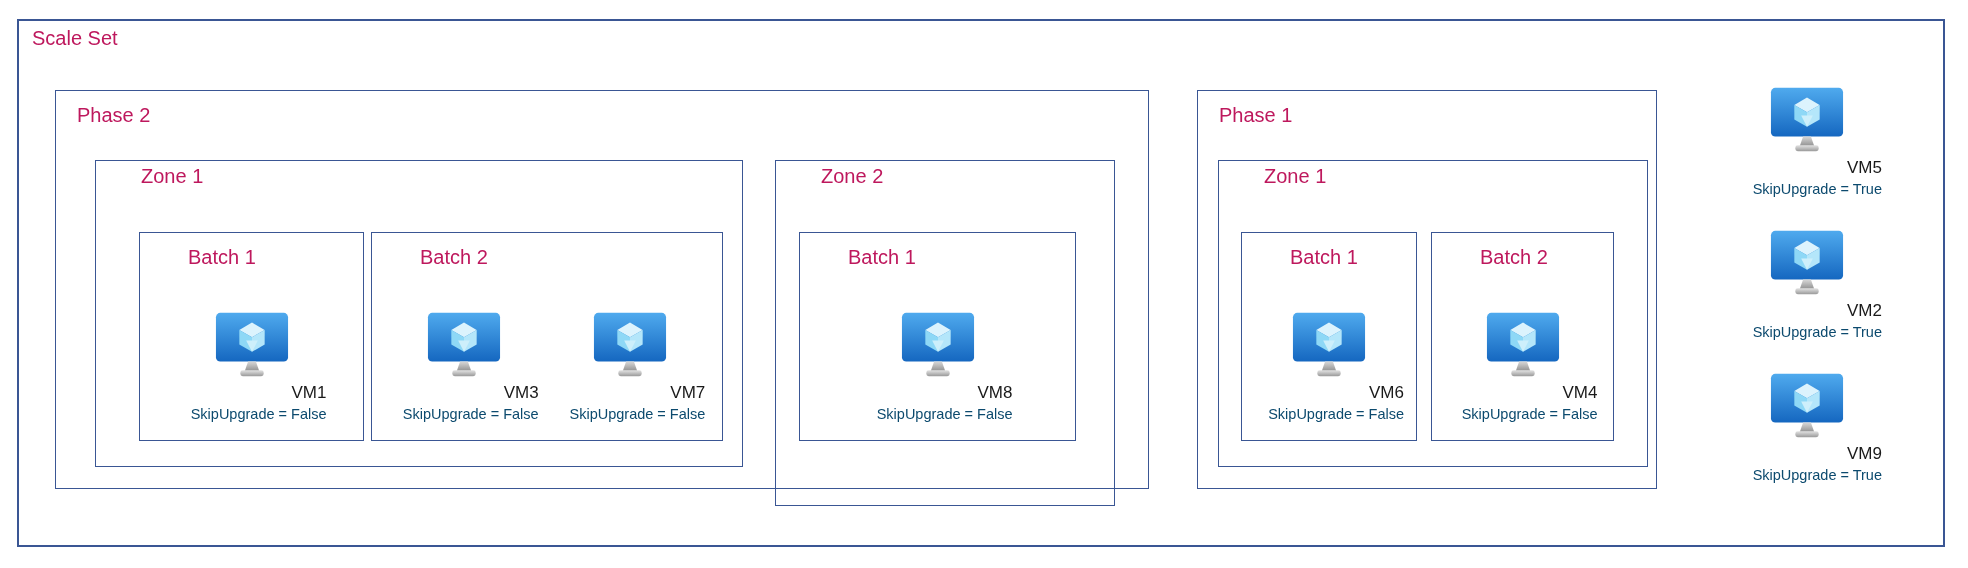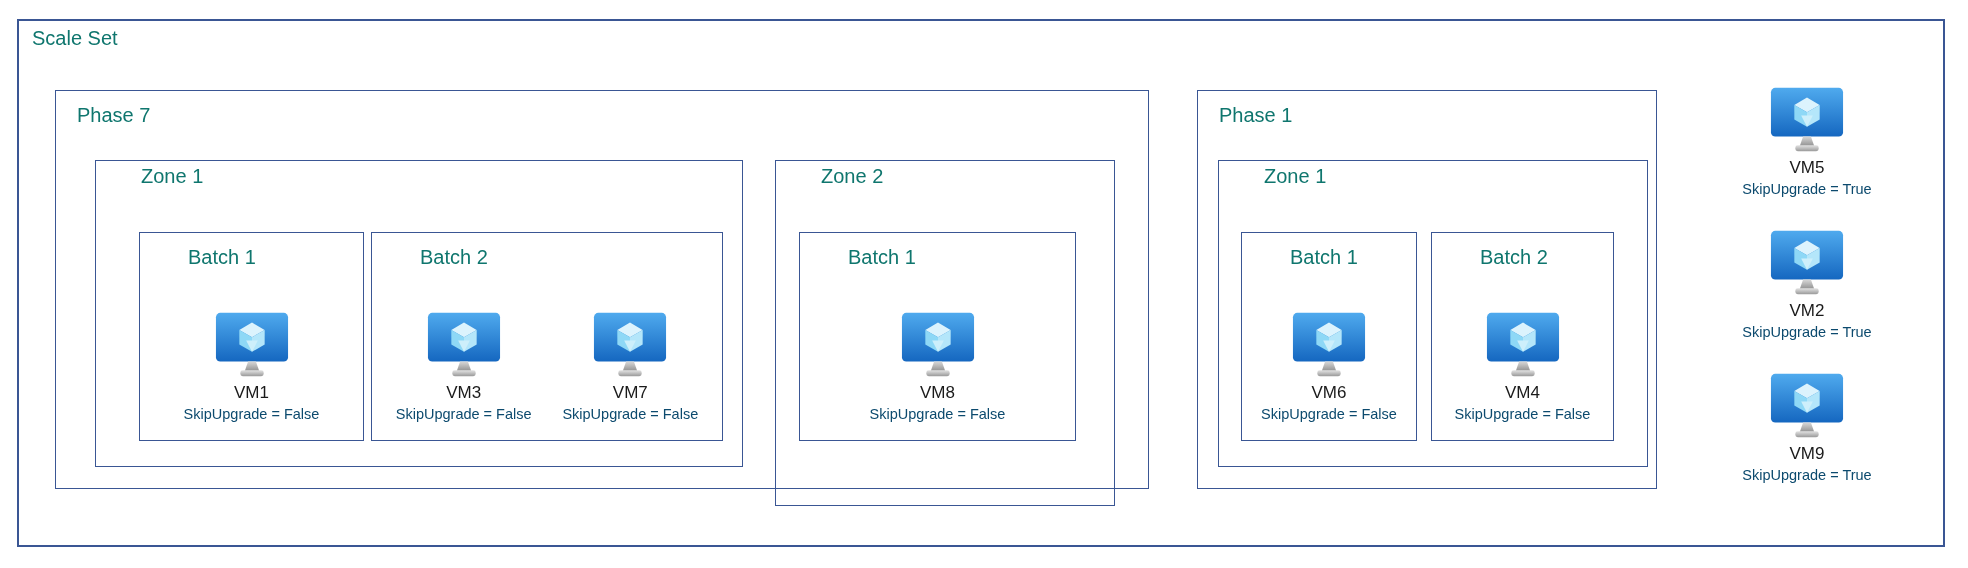--- a/index.html
+++ b/index.html
@@ -4,32 +4,32 @@
 <style>
   html,body { margin:0; padding:0; background:#ffffff; }
   body {
     width:1968px; height:568px; position:relative; overflow:hidden;
     font-family:"Liberation Sans", sans-serif;
   }
   .box { position:absolute; box-sizing:border-box; background:transparent; }
   .b2   { border:2px solid #3a5694; }
   .b15  { border:1.5px solid #3a5694; }
   .box-label {
-    position:absolute; color:#0f766e; font-size:20px; line-height:22px;
+    position:absolute; color:#be185d; font-size:20px; line-height:22px;
     white-space:nowrap;
   }
   .scale-label { left:13px; top:6px; }
   .phase-label { left:21px; top:13px; }
   .zone-label  { left:17px; top:4px;margin-left:28px; }
   .batch-label { left:15px; top:13px;margin-left:33px; }
   .vm-row {
     position:absolute; left:0; right:0; bottom:17px;
     display:flex; justify-content:space-evenly; align-items:flex-end;
   }
-  .vm-block { text-align:center; width:150px; max-width:100%; }
+  .vm-block { text-align:right; width:150px; max-width:100%; }
   .vm-icon { display:block; margin:0 auto; }
   .vm-name   { color:#1a1a1a; font-size:17px; line-height:20px; margin-top:5px; }
   .vm-status { color:#0c4a6e; font-size:14.5px; line-height:17px; margin-top:3px; white-space:nowrap; }
   .standalone-col {
     position:absolute; display:flex; flex-direction:column; gap:32px;
     align-items:center;
   }
 </style>
 </head>
 <body>
@@ -48,21 +48,21 @@
       <stop offset="0" stop-color="#e2e2e2"></stop>
       <stop offset="1" stop-color="#9a9a9a"></stop>
     </linearGradient>
   </defs>
 </svg>
 
 <div class="box b2" style="left:17px; top:19px; width:1928px; height:528px;">
   <div class="box-label scale-label">Scale Set</div>
 
   <div class="box b15" style="left:36px; top:69px; width:1094px; height:399px;">
-    <div class="box-label phase-label">Phase 7</div>
+    <div class="box-label phase-label">Phase 2</div>
 
     <div class="box b15" style="left:39px; top:69px; width:648px; height:307px;">
       <div class="box-label zone-label">Zone 1</div>
 
       <div class="box b15" style="left:43px; top:71px; width:225px; height:209px;">
         <div class="box-label batch-label">Batch 1</div>
         <div class="vm-row">
           <div class="vm-block">
             <svg class="vm-icon" width="76" height="66" viewBox="0 0 78 66">
               <rect x="2" y="0" width="74" height="50" rx="4.5" fill="url(#monGrad)"></rect>

